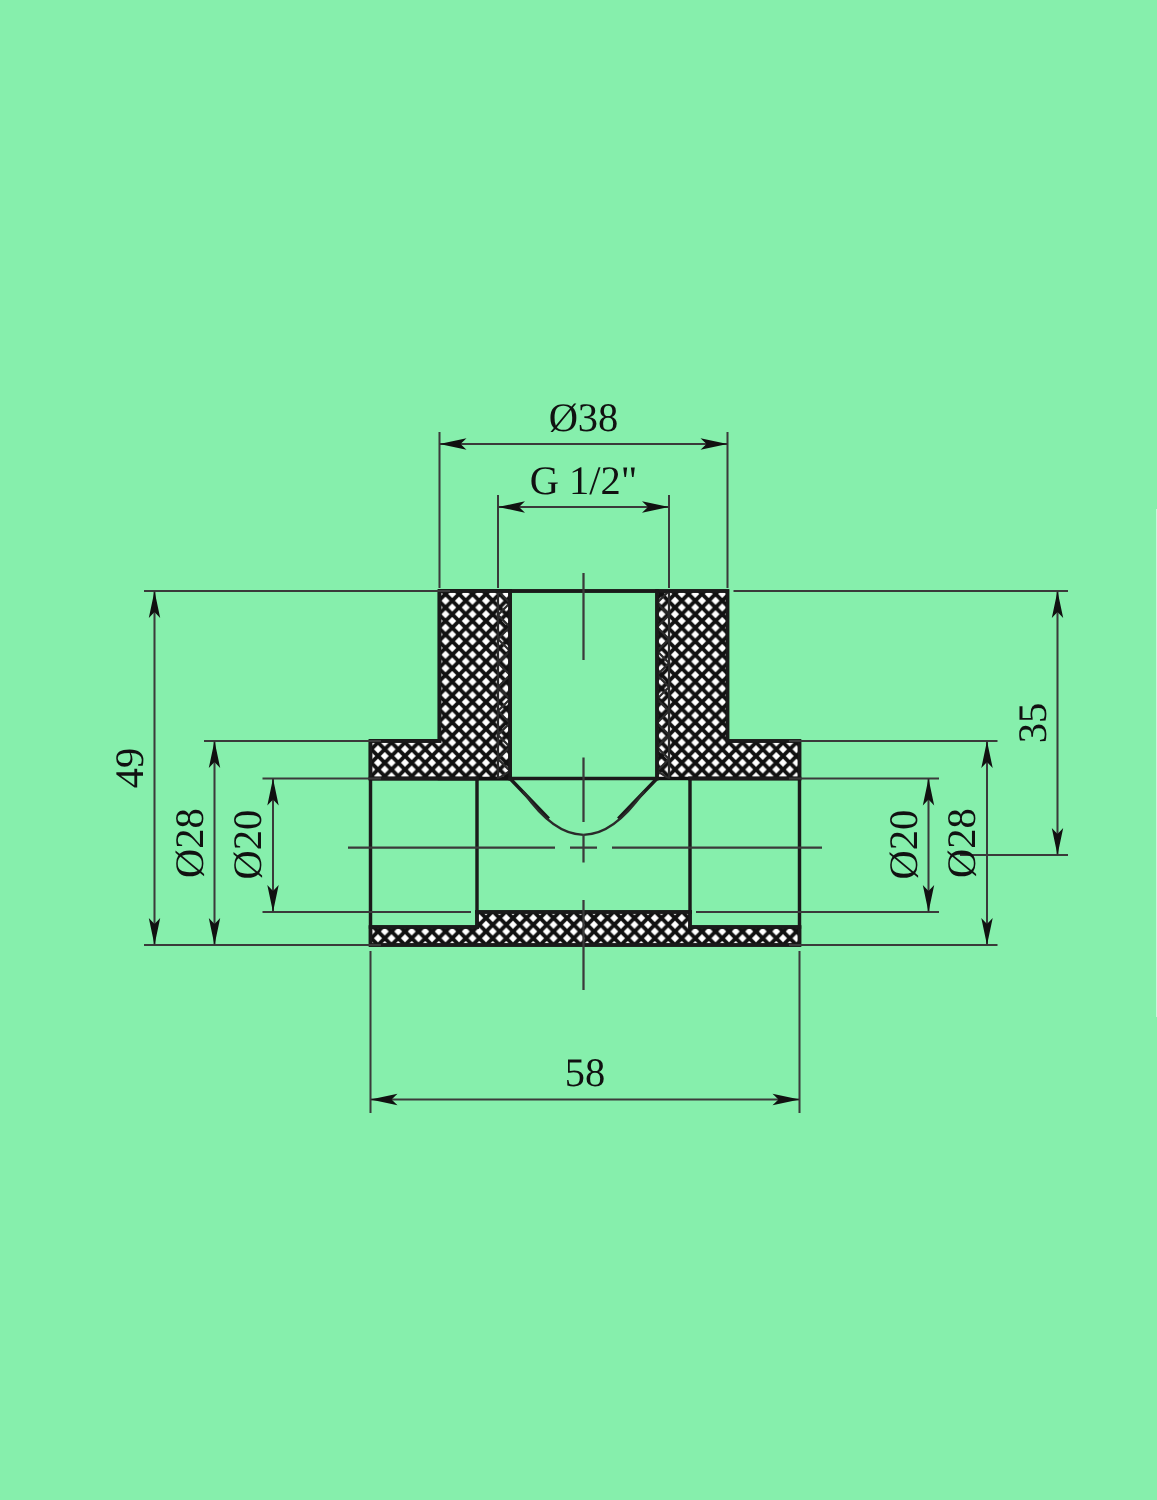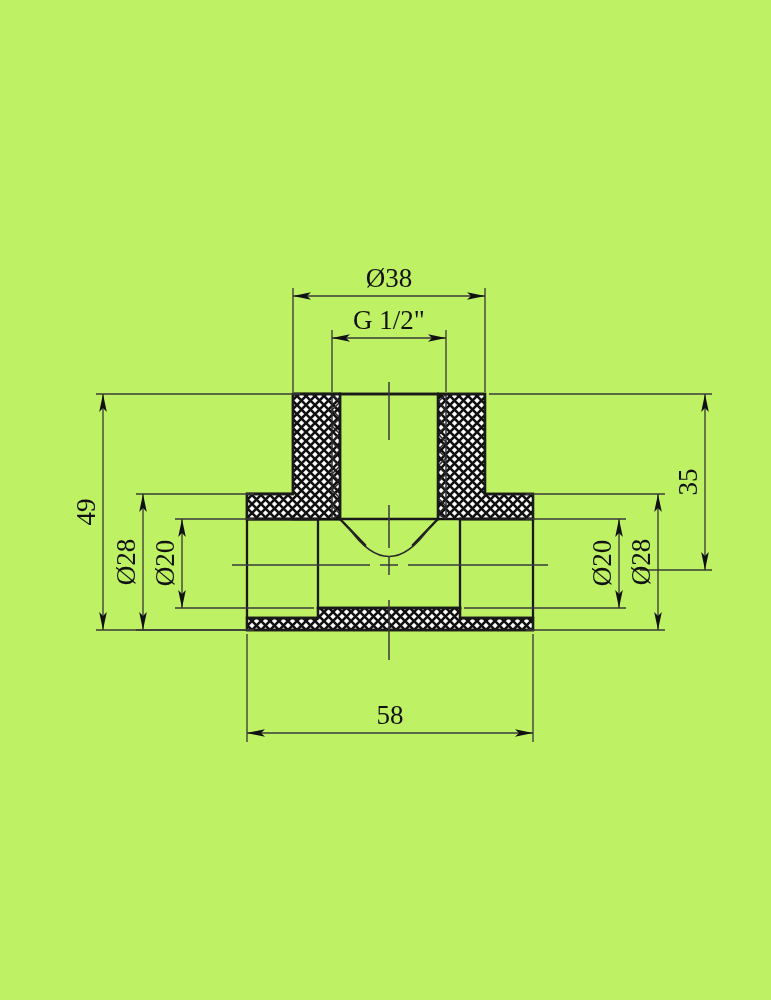--- a/index.html
+++ b/index.html
@@ -10,21 +10,21 @@
   body {
     width: 771px;
     height: 1000px;
     font-family: "Liberation Serif", serif;
     overflow: hidden;
   }
   #drawing-root {
     position: relative;
     width: 771px;
     height: 1000px;
-    background: #bef264;
+    background: #86efac;
   }
   svg#tech-drawing {
     display: block;
     width: 771px;
     height: 1000px;
   }
   .dim-text {
     font-family: "Liberation Serif", serif;
     font-size: 27px;
     fill: #111111;

